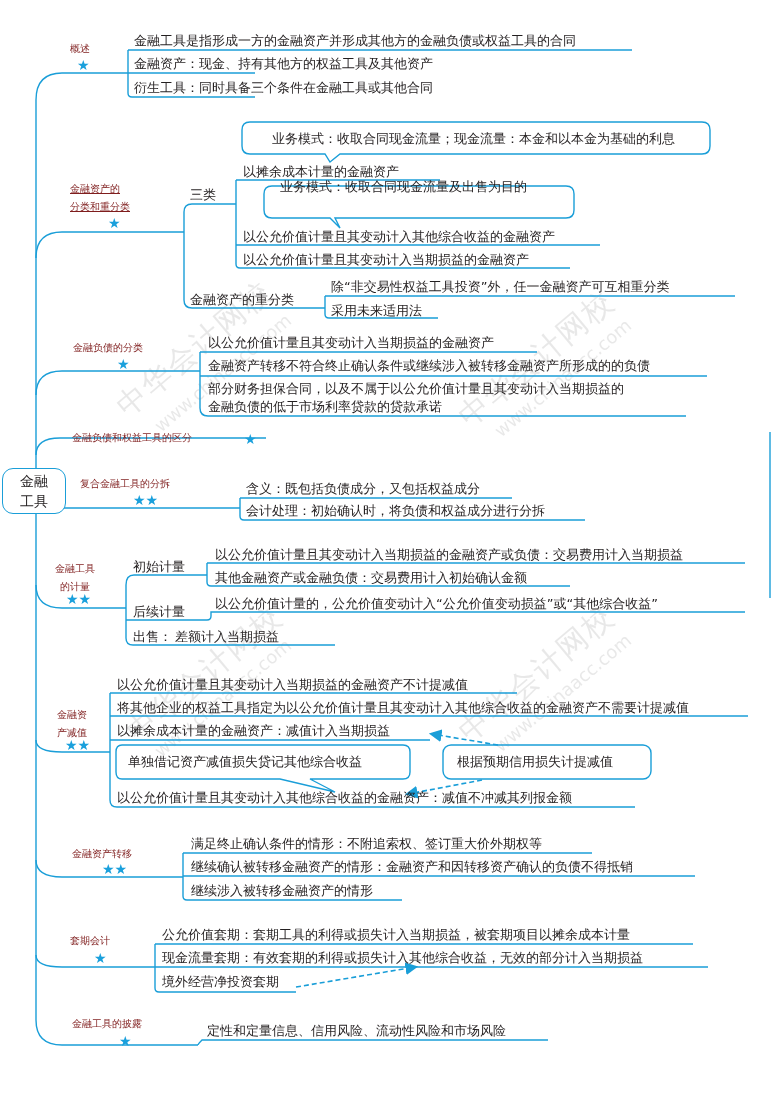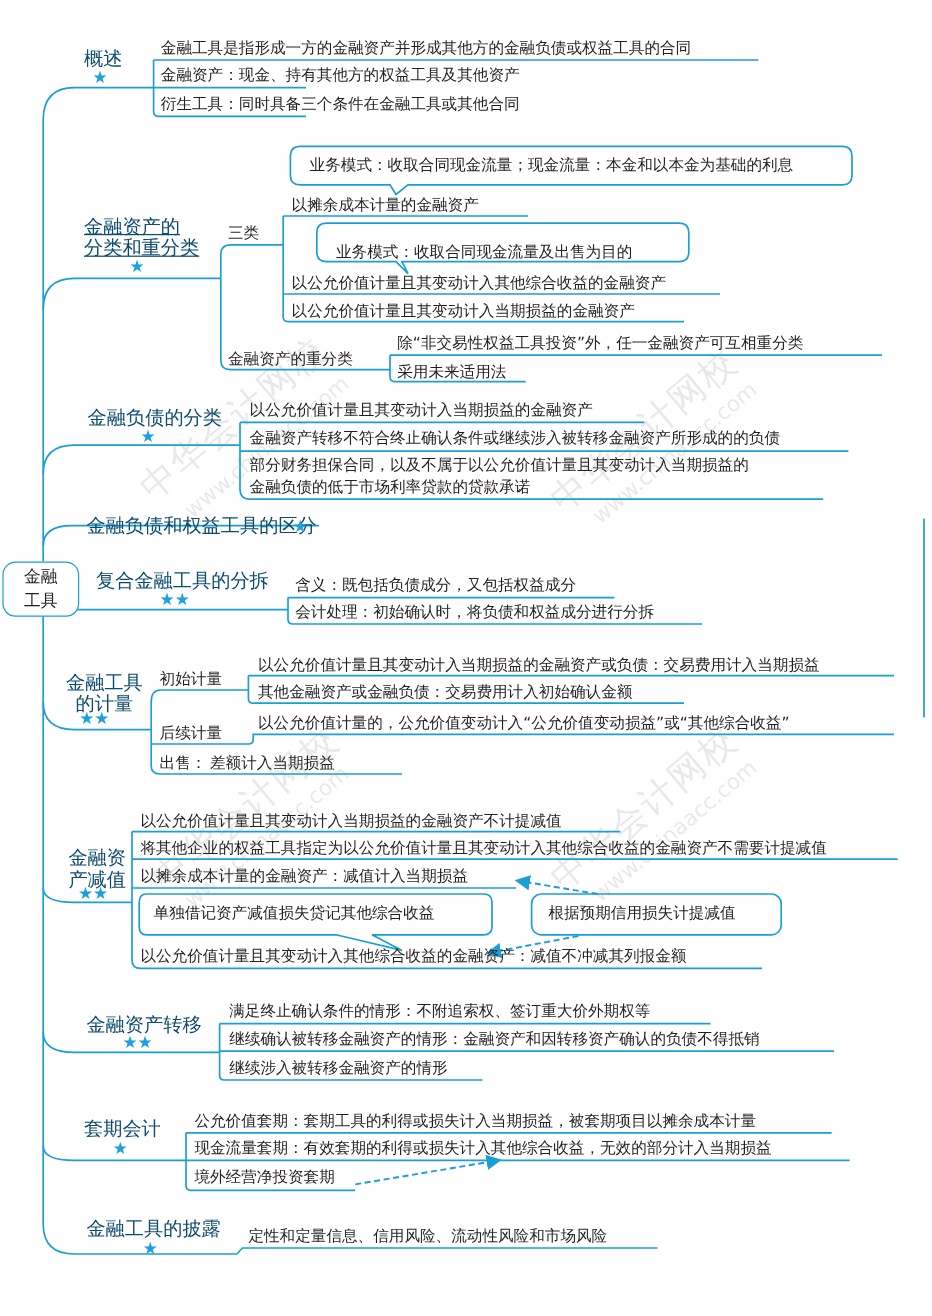--- a/index.html
+++ b/index.html
@@ -1,21 +1,21 @@
 <!DOCTYPE html>
 <html><head>
 <meta charset="utf-8">
 <style>
   html, body { margin: 0; padding: 0; background: #ffffff; }
   body { width: 777px; height: 1097px; position: relative; overflow: hidden;
          font-family: "DejaVu Sans", "Liberation Sans", sans-serif; color: #231f20; }
   .canvas { position: absolute; left: 0; top: 0; width: 777px; height: 1097px; }
   svg.lines { position: absolute; left: 0; top: 0; width: 777px; height: 1097px; }
   .t { position: absolute; font-size: 13px; line-height: 17px; white-space: nowrap; color: #231f20; }
-  .h { position: absolute; font-size: 16px; line-height: 18px; white-space: nowrap; color: #0c4a6e; text-align: center; }
+  .h { position: absolute; font-size: 10px; line-height: 18px; white-space: nowrap; color: #7f1d1d; text-align: center; }
   .star { position: absolute; color: #1aa0dc; font-size: 14px; line-height: 14px; letter-spacing: 0px; }
   .root { position: absolute; left: 2px; top: 468px; width: 62px; height: 44px; border: 1.5px solid #1a9ed8;
           border-radius: 11px; background: #fff; display: flex; align-items: center; justify-content: center;
           text-align: center; font-size: 14px; line-height: 20px; }
   .bubble-label { position: absolute; font-size: 13px; line-height: 17px; white-space: nowrap; }
   .wm { position: absolute; color: #d7d7d7; font-size: 30px; transform: rotate(-40deg); transform-origin: left top;
         white-space: nowrap; opacity: 0.55; font-family: "DejaVu Sans", sans-serif; letter-spacing: 2px; }
   .wm2 { position: absolute; color: #d7d7d7; font-size: 18px; transform: rotate(-40deg); transform-origin: left top;
         white-space: nowrap; opacity: 0.55; font-family: "DejaVu Sans", sans-serif; }
 </style>
@@ -122,23 +122,23 @@
   <div class="t" style="left:134px;top:32px;">金融工具是指形成一方的金融资产并形成其他方的金融负债或权益工具的合同</div>
   <div class="t" style="left:134px;top:55px;">金融资产：现金、持有其他方的权益工具及其他资产</div>
   <div class="t" style="left:134px;top:79px;">衍生工具：同时具备三个条件在金融工具或其他合同</div>
 
   <div class="h" style="left:70px;top:180px;text-align:left;text-decoration:underline;">
     <span>金融资产的</span><br>
     <span>分类和重分类</span>
   </div>
   <div class="star" style="left:108px;top:216px;">★</div>
   <div class="t" style="left:190px;top:186px;">三类</div>
-  <div class="bubble-label" style="left:258px;top:130px;">业务模式：收取合同现金流量；现金流量：本金和以本金为基础的利息</div>
+  <div class="bubble-label" style="left:272px;top:130px;">业务模式：收取合同现金流量；现金流量：本金和以本金为基础的利息</div>
   <div class="t" style="left:243px;top:163px;">以摊余成本计量的金融资产</div>
-  <div class="bubble-label" style="left:280px;top:202px;">业务模式：收取合同现金流量及出售为目的</div>
+  <div class="bubble-label" style="left:280px;top:178px;">业务模式：收取合同现金流量及出售为目的</div>
   <div class="t" style="left:243px;top:228px;">以公允价值计量且其变动计入其他综合收益的金融资产</div>
   <div class="t" style="left:243px;top:251px;">以公允价值计量且其变动计入当期损益的金融资产</div>
   <div class="t" style="left:190px;top:291px;">金融资产的重分类</div>
   <div class="t" style="left:331px;top:278px;">除“非交易性权益工具投资”外，任一金融资产可互相重分类</div>
   <div class="t" style="left:331px;top:302px;">采用未来适用法</div>
 
   <div class="h" style="left:73px;top:339px;">金融负债的分类</div>
   <div class="star" style="left:117px;top:357px;">★</div>
   <div class="t" style="left:208px;top:334px;">以公允价值计量且其变动计入当期损益的金融资产</div>
   <div class="t" style="left:208px;top:357px;">金融资产转移不符合终止确认条件或继续涉入被转移金融资产所形成的的负债</div>

